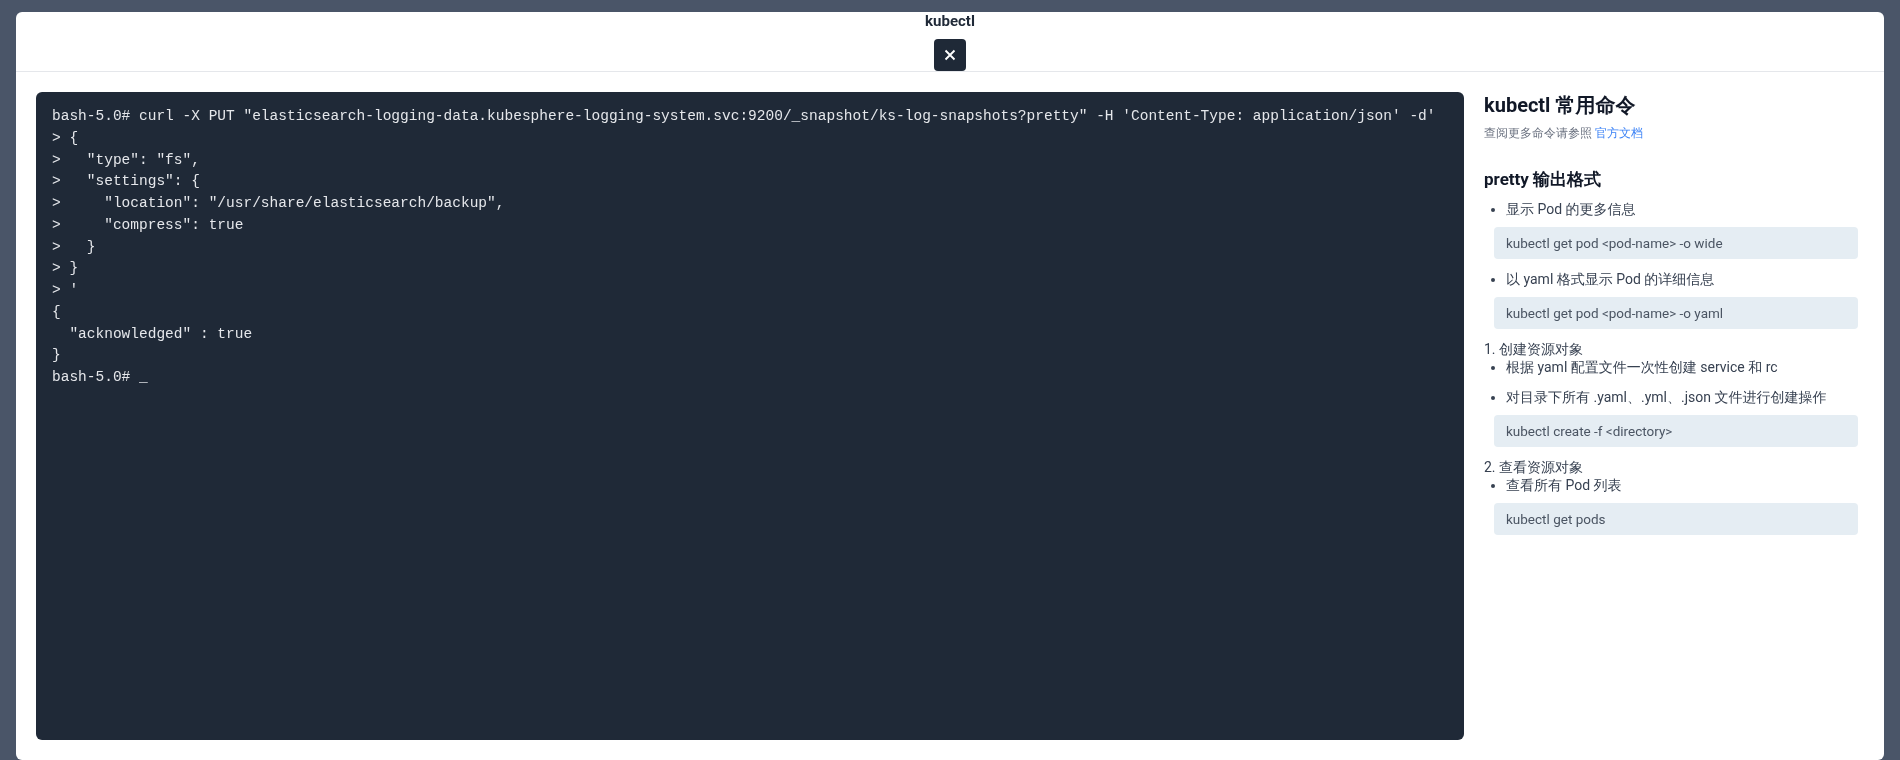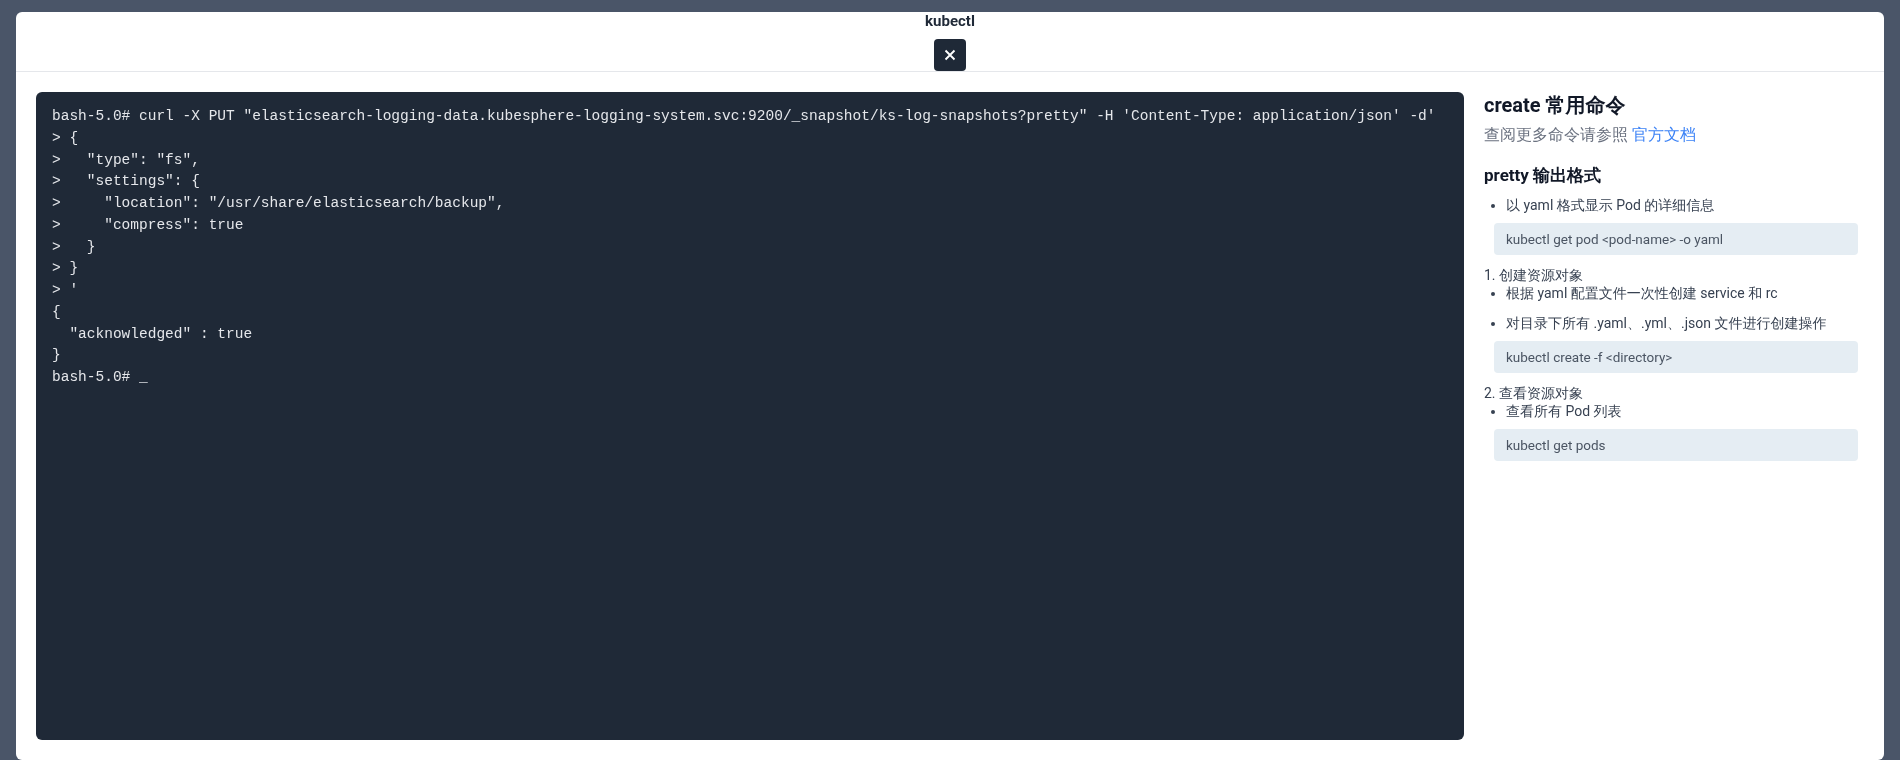--- a/index.html
+++ b/index.html
@@ -77,22 +77,22 @@
   .help-panel::-webkit-scrollbar { width: 8px; }
   .help-panel::-webkit-scrollbar-thumb { background: #cbd5e0; border-radius: 4px; }
   .help-h1 {
     font-size: 20px;
     font-weight: 700;
     color: #111827;
     margin-bottom: 6px;
   }
   .help-subtitle {
     color: #6b7280;
-    font-size: 16px;
-    margin-bottom: 18px;
+    font-size: 12px;
+    margin-bottom: 26px;
   }
   .help-subtitle a { color: #3b82f6; text-decoration: none; }
   .help-h2 {
     font-size: 17px;
     font-weight: 700;
     color: #111827;
     margin: 14px 0 10px 0;
   }
   .section-item { margin-bottom: 12px; }
   .section-item .label {
@@ -138,26 +138,30 @@
 &gt;     "compress": true
 &gt;   }
 &gt; }
 &gt; '
 {
   "acknowledged" : true
 }
 bash-5.0# </span><span class="cursor"></span></div>
 
     <div class="help-panel">
-      <div class="help-h1">create 常用命令</div>
+      <div class="help-h1">kubectl 常用命令</div>
       <div class="help-subtitle">
         <span>查阅更多命令请参照 </span><a href="#">官方文档</a>
       </div>
 
       <div class="help-h2">pretty 输出格式</div>
+      <div class="section-item">
+        <div class="label">显示 Pod 的更多信息</div>
+        <div class="code-snippet">kubectl get pod &lt;pod-name&gt; -o wide</div>
+      </div>
       <div class="section-item">
         <div class="label">以 yaml 格式显示 Pod 的详细信息</div>
         <div class="code-snippet">kubectl get pod &lt;pod-name&gt; -o yaml</div>
       </div>
 
 
       <div class="ordered-label">
         <span>1.</span>
         <span>创建资源对象</span>
       </div>

